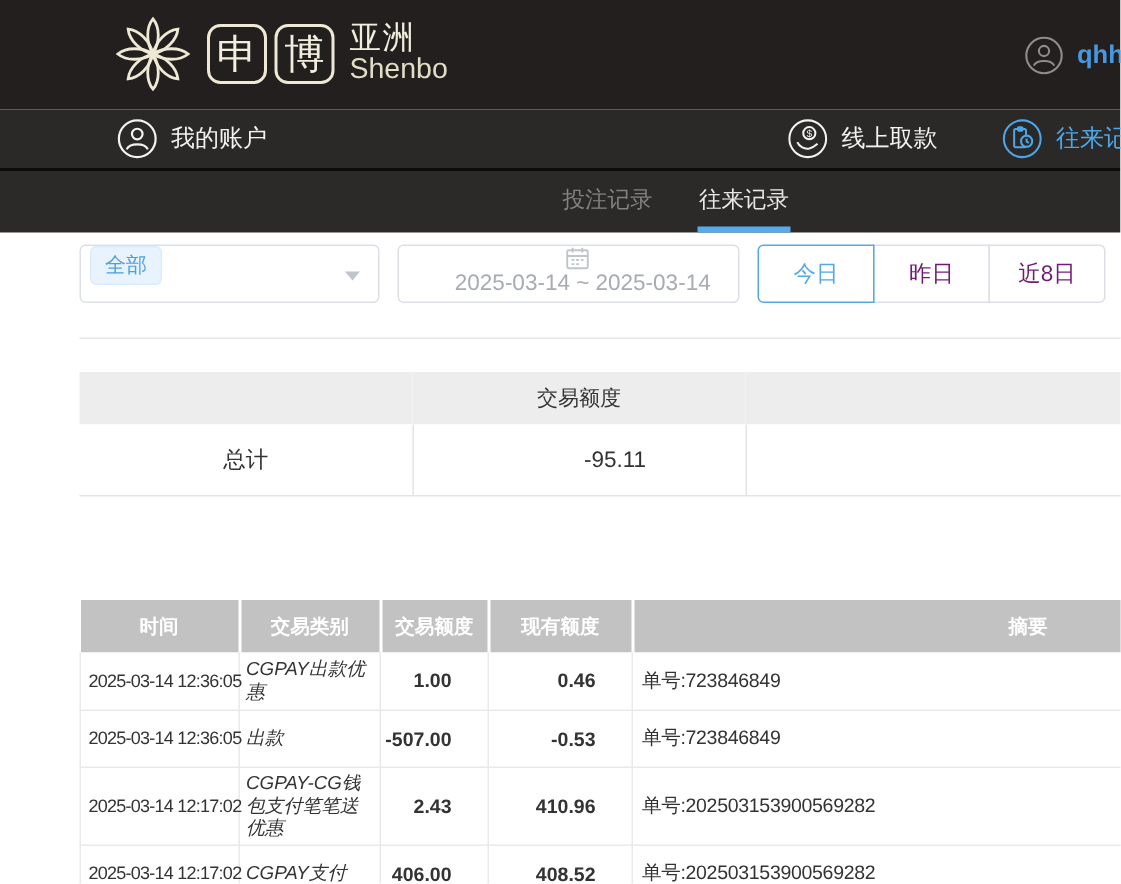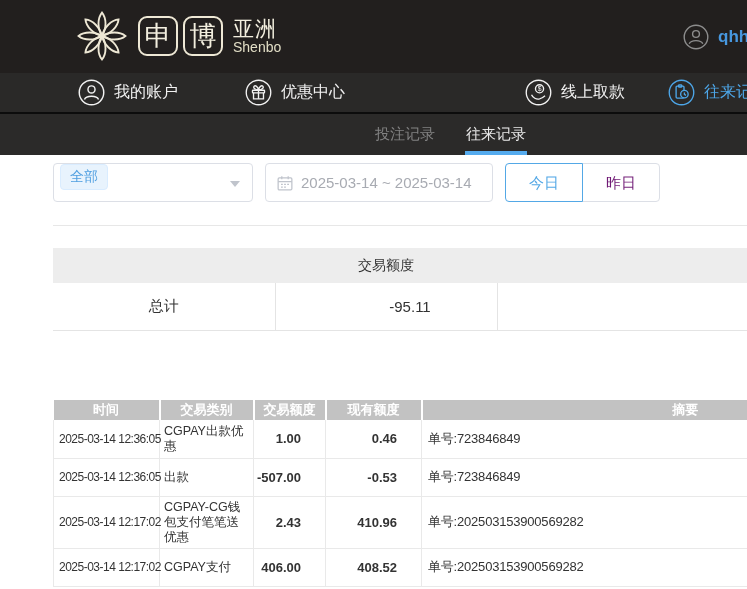--- a/index.html
+++ b/index.html
@@ -7,21 +7,21 @@
   .viewport { position:relative; width:747px; height:589px; overflow:hidden; background:#fff; }
 
   
   .top-header { position:absolute; top:0; left:0; width:100%; height:73px; background:#221f1e; }
   .logo { position:absolute; left:72px; top:6px; display:flex; align-items:center; cursor:pointer; }
   .logo-flower { width:60px; height:60px; margin-right:6px; }
   .logo-box { width:40px; height:40px; border:2px solid #eee8d5; border-radius:9px; color:#f2eede;
               font-size:27px; line-height:36px; text-align:center; margin-right:5px; }
   .logo-right { display:flex; flex-direction:column; line-height:1.05; margin-left:5px; }
   .logo-region { color:#f2eede; font-size:21px; letter-spacing:1px; }
-  .logo-sub { color:#e2dec6; font-size:14px; }
+  .logo-sub { color:#e2dec6; font-size:19px; }
   .user-area { position:absolute; left:683px; top:24px; display:flex; align-items:center; cursor:pointer; }
   .user-icon { width:26px; height:26px; color:#8d8d8d; }
   .user-name { color:#4798e0; font-size:17px; font-weight:bold; margin-left:9px; white-space:nowrap; }
 
   
   .main-nav { position:absolute; top:73px; left:0; width:100%; height:39px; background:#2a2928; }
   .nav-item { position:absolute; top:0; height:39px; display:flex; align-items:center; color:#f2f2f2; cursor:pointer; }
   .nav-item.active { color:#4da6e8; }
   .nav-icon { width:27px; height:27px; display:inline-block; }
   .nav-icon svg { width:100%; height:100%; }
@@ -39,21 +39,21 @@
   
   .filter-row { position:absolute; top:163px; left:53px; display:flex; }
   .select-box { position:relative; width:200px; height:39px; border:1px solid #dcdfe6; border-radius:4px;
                 background:#fff; display:flex; align-items:flex-start; padding-left:6px; cursor:pointer; }
   .select-tag { background:#e8f3fd; border:1px solid #d9ecff; color:#4f9fe0; font-size:14px;
                 padding:3px 9px; border-radius:4px; }
   .select-caret { position:absolute; right:12px; top:17px; width:0; height:0;
                   border-left:5px solid transparent; border-right:5px solid transparent;
                   border-top:6px solid #c0c4cc; }
   .date-input { width:228px; height:39px; border:1px solid #dcdfe6; border-radius:4px; background:#fff;
-                display:flex; align-items:center; padding-left:11px; margin-left:12px; cursor:pointer; }
+                display:flex; align-items:center; padding-left:11px; margin-left:12px; cursor:pointer;flex-direction:column; }
   .cal-icon { width:16px; height:16px; color:#c0c4cc; }
   .date-text { color:#a8abb2; font-size:15px; margin-left:8px; white-space:nowrap; }
   .btn-group { display:flex; margin-left:12px; }
   .quick-btn { width:78px; height:39px; background:#fff; border:1px solid #dcdfe6; color:#701a75;
                font-size:15px; text-align:center; line-height:37px; cursor:pointer; margin-left:-1px; }
   .quick-btn:first-child { border-radius:4px 0 0 4px; margin-left:0; }
   .quick-btn:last-child { border-radius:0 4px 4px 0; }
   .quick-btn.active { border:1px solid #53a8e6; color:#53a8e6; position:relative; z-index:2; }
 
   .filter-divider { position:absolute; top:225px; left:53px; width:900px; height:1px; background:#e7e7e7; }
@@ -68,28 +68,28 @@
                             border-bottom:1px solid #e4e4e4; background:#fff; }
   .summary-table tbody td + td { border-left:1px solid #e4e4e4;padding-left:48px; }
   .summary-value { color:#000; }
 
   
   .records-table { position:absolute; top:400px; left:53px; width:895px; border-collapse:collapse;
                    table-layout:fixed; background:#fff; }
   .records-table col.c0 { width:106px; } .records-table col.c1 { width:94px; }
   .records-table col.c2 { width:72px; }  .records-table col.c3 { width:96px; }
   .records-table th { background:#c2c2c2; color:#fff; font-size:13px; font-weight:bold;
-                      height:20px; border-right:2px solid #fff; }
+                      height:35px; border-right:2px solid #fff; }
   .records-table th:last-child { border-right:none; }
   .records-table td { height:38px; font-size:13px; color:#333; border-bottom:1px solid #e9e9e9;
                       border-right:1px solid #e9e9e9; background:#fff; }
   .records-table td:last-child { border-right:none; }
   .records-table tr td:first-child { border-left:1px solid #e9e9e9; }
   td.col-time { padding-left:5px; font-size:12px; letter-spacing:-0.5px; white-space:nowrap; }
-  td.col-type { padding:3px 4px; font-size:12.5px; line-height:15px; word-break:break-all; }
+  td.col-type { padding:3px 4px; font-size:12.5px; line-height:15px; word-break:break-all;font-style:italic; }
   td.col-amount, td.col-balance { text-align:right; padding-right:24px;font-weight:bold; }
   td.col-summary { padding-left:6px; letter-spacing:-0.2px; }
 </style>
 </head>
 <body>
 
 <div class="viewport">
 
   <header class="top-header">
     <div class="logo">
@@ -124,30 +124,20 @@
 
   <nav class="main-nav" id="mainNav">
       <div class="nav-item" style="left: 78px;">
         <span class="nav-icon"><svg viewBox="0 0 26 26" fill="none" stroke="currentColor" stroke-width="1.4">
             <circle cx="13" cy="13" r="11.8"></circle>
             <circle cx="13" cy="10" r="3.4"></circle>
             <path d="M6.2 19.8c1.8-4.2 11.8-4.2 13.6 0"></path>
           </svg></span>
         <span class="nav-label">我的账户</span>
       </div>
-      <div class="nav-item" style="left: 245px;">
-        <span class="nav-icon"><svg viewBox="0 0 26 26" fill="none" stroke="currentColor" stroke-width="1.3">
-            <circle cx="13" cy="13" r="11.8"></circle>
-            <rect x="7.2" y="10.8" width="11.6" height="2.5" rx="0.5"></rect>
-            <path d="M8.2 13.3v5.9h9.6v-5.9"></path>
-            <path d="M13 10.8v8.4"></path>
-            <path d="M13 10.6c-3.8-.4-5.4-2.4-4.2-3.6 1.2-1.2 3.6.2 4.2 3.6zM13 10.6c3.8-.4 5.4-2.4 4.2-3.6-1.2-1.2-3.6.2-4.2 3.6z"></path>
-          </svg></span>
-        <span class="nav-label">优惠中心</span>
-      </div>
       <div class="nav-item" style="left: 525px;">
         <span class="nav-icon"><svg viewBox="0 0 26 26" fill="none" stroke="currentColor" stroke-width="1.3">
             <circle cx="13" cy="13" r="11.8"></circle>
             <circle cx="14" cy="9.4" r="3.9"></circle>
             <text x="14" y="11.6" font-size="6.5" text-anchor="middle" fill="currentColor" stroke="none">$</text>
             <path d="M6.3 15.2c1.2 2.9 4.6 4.7 7.7 4 2-.5 3.7-1.6 5.3-3"></path>
           </svg></span>
         <span class="nav-label">线上取款</span>
       </div>
       <div class="nav-item active" style="left: 668px;">
@@ -178,20 +168,21 @@
         <rect x="1" y="2.5" width="12" height="10.5" rx="1"></rect>
         <path d="M1 5.8h12"></path>
         <path d="M4.2 1v2.8M9.8 1v2.8"></path>
         <path d="M3.5 8.2h1.6M6.2 8.2h1.6M8.9 8.2h1.6M3.5 10.6h1.6M6.2 10.6h1.6"></path>
       </svg>
       <span class="date-text">2025-03-14 ~ 2025-03-14</span>
     </div>
     <div class="btn-group" id="btnGroup">
         <div class="quick-btn active">今日</div>
         <div class="quick-btn">昨日</div>
+        <div class="quick-btn">近8日</div>
       </div>
   </div>
 
   <div class="filter-divider"></div>
 
   <table class="summary-table">
     <colgroup>
         <col class="s1">
         <col class="s2">
         <col>

